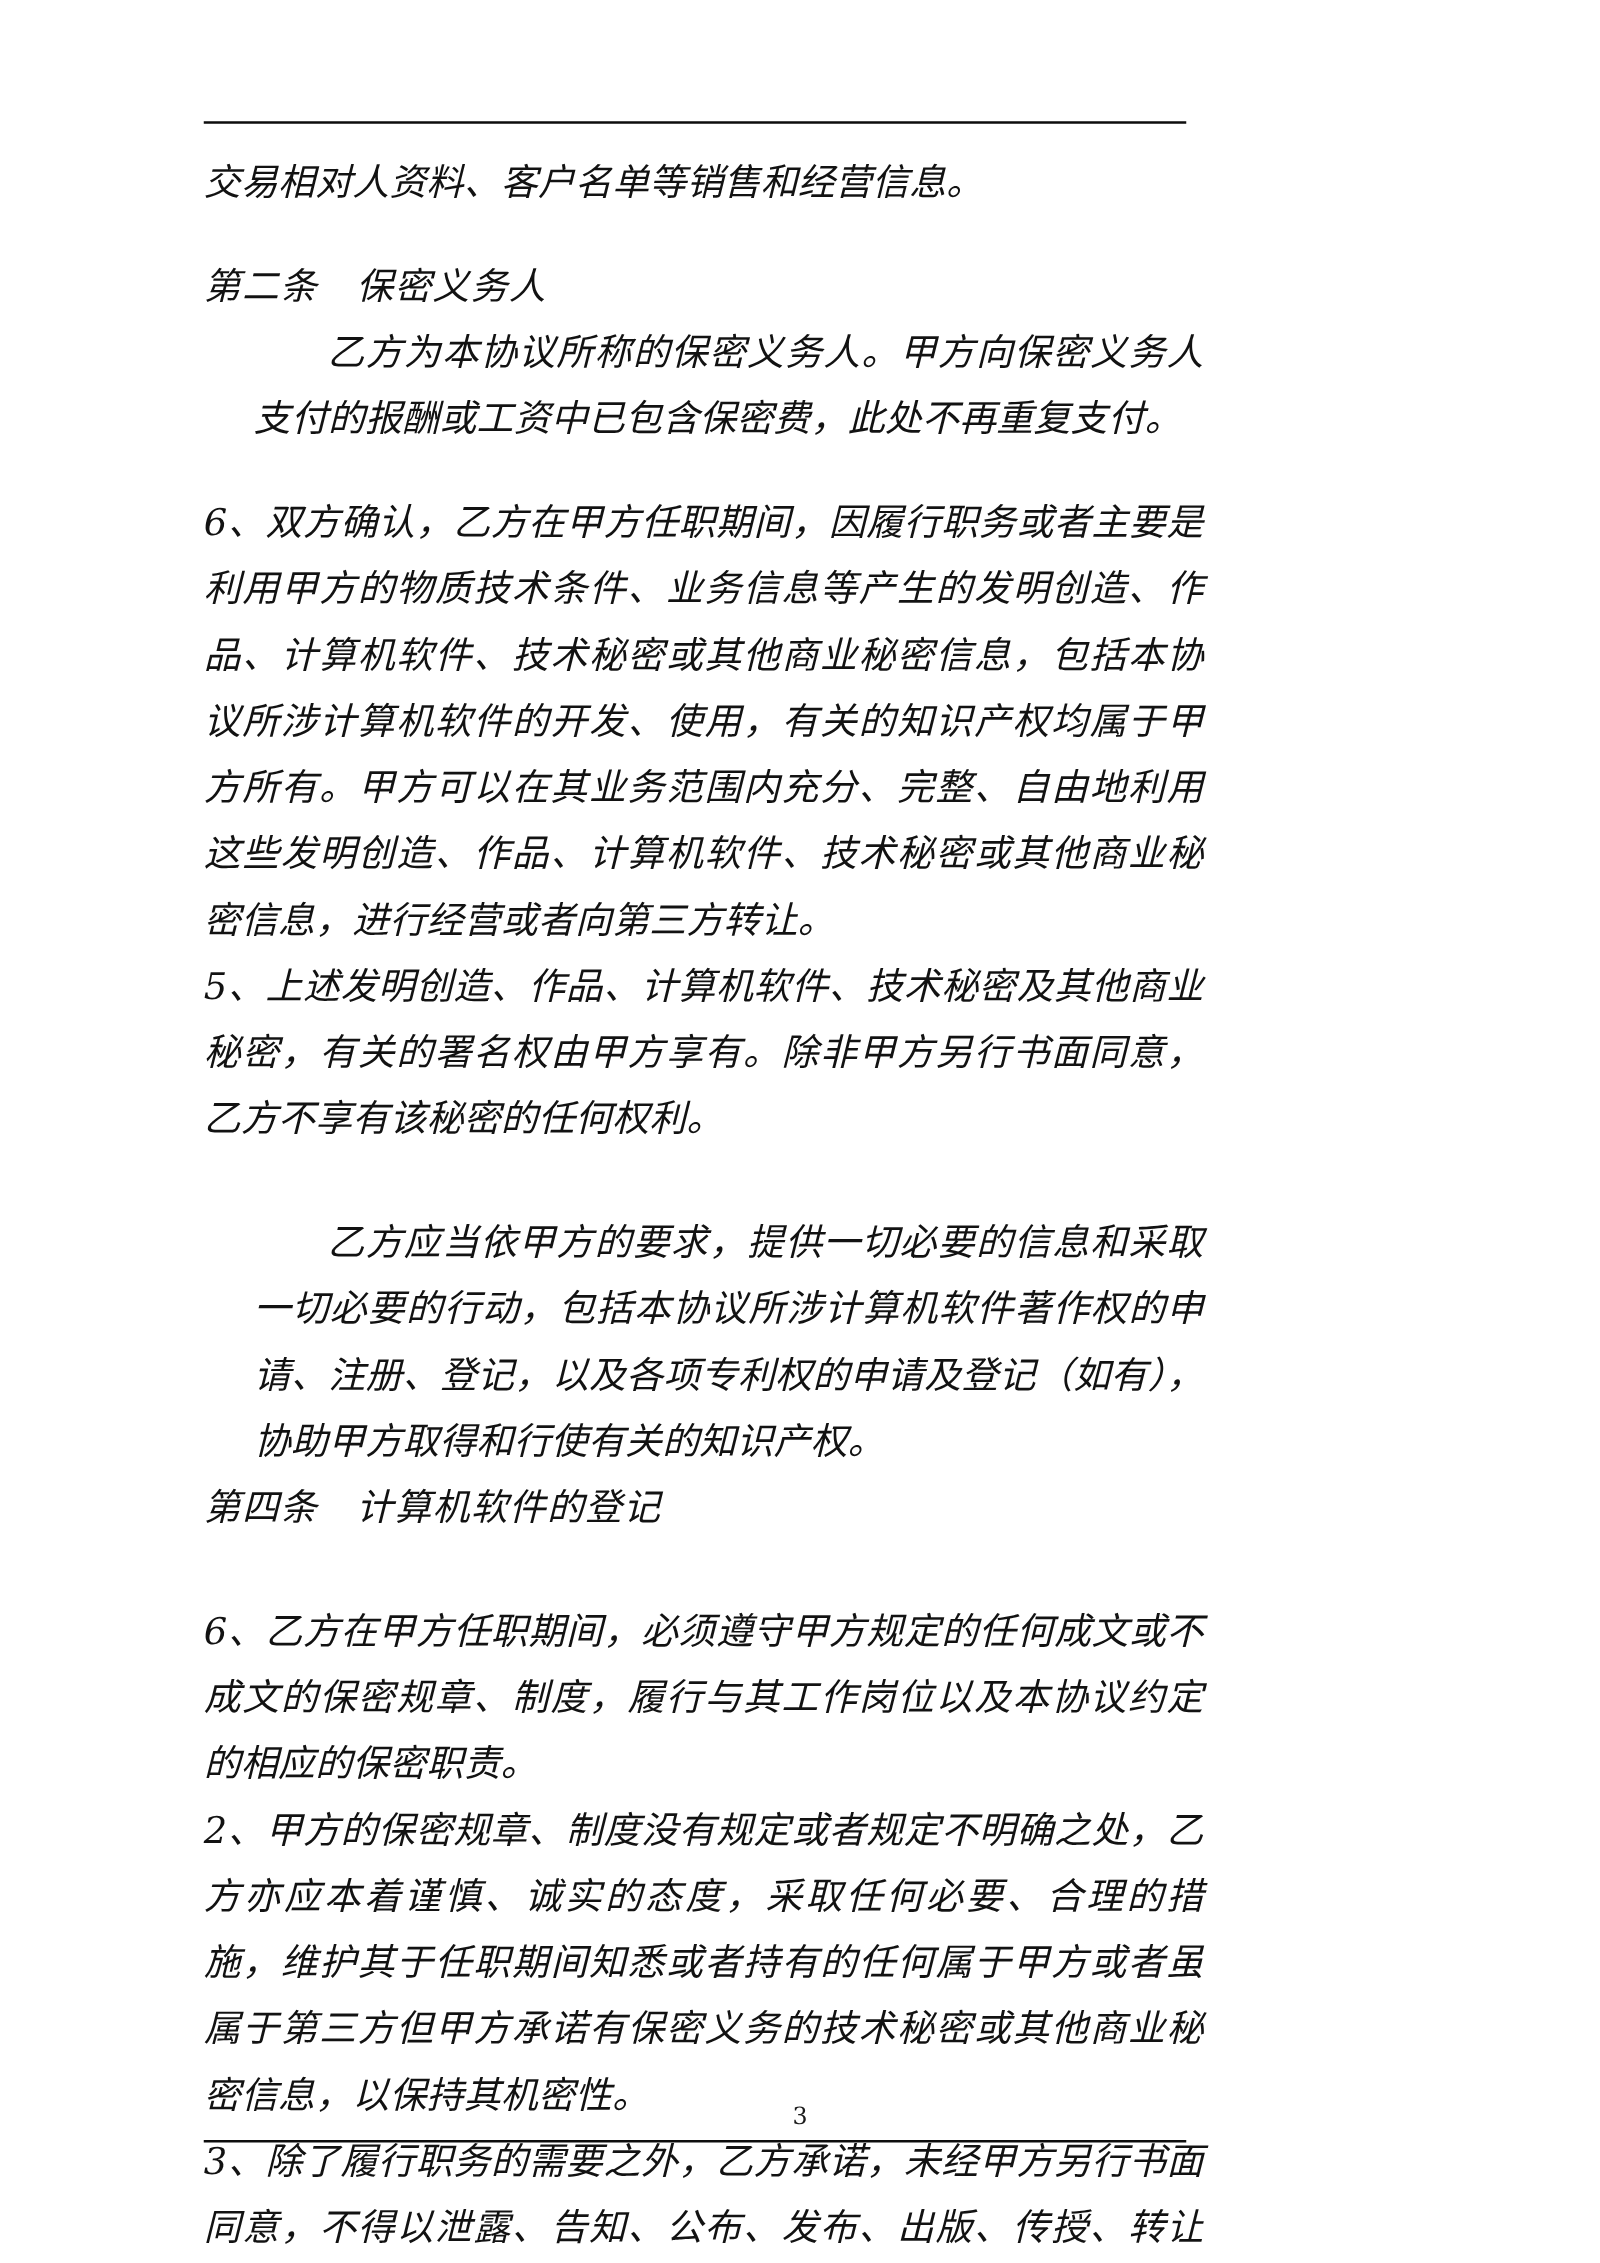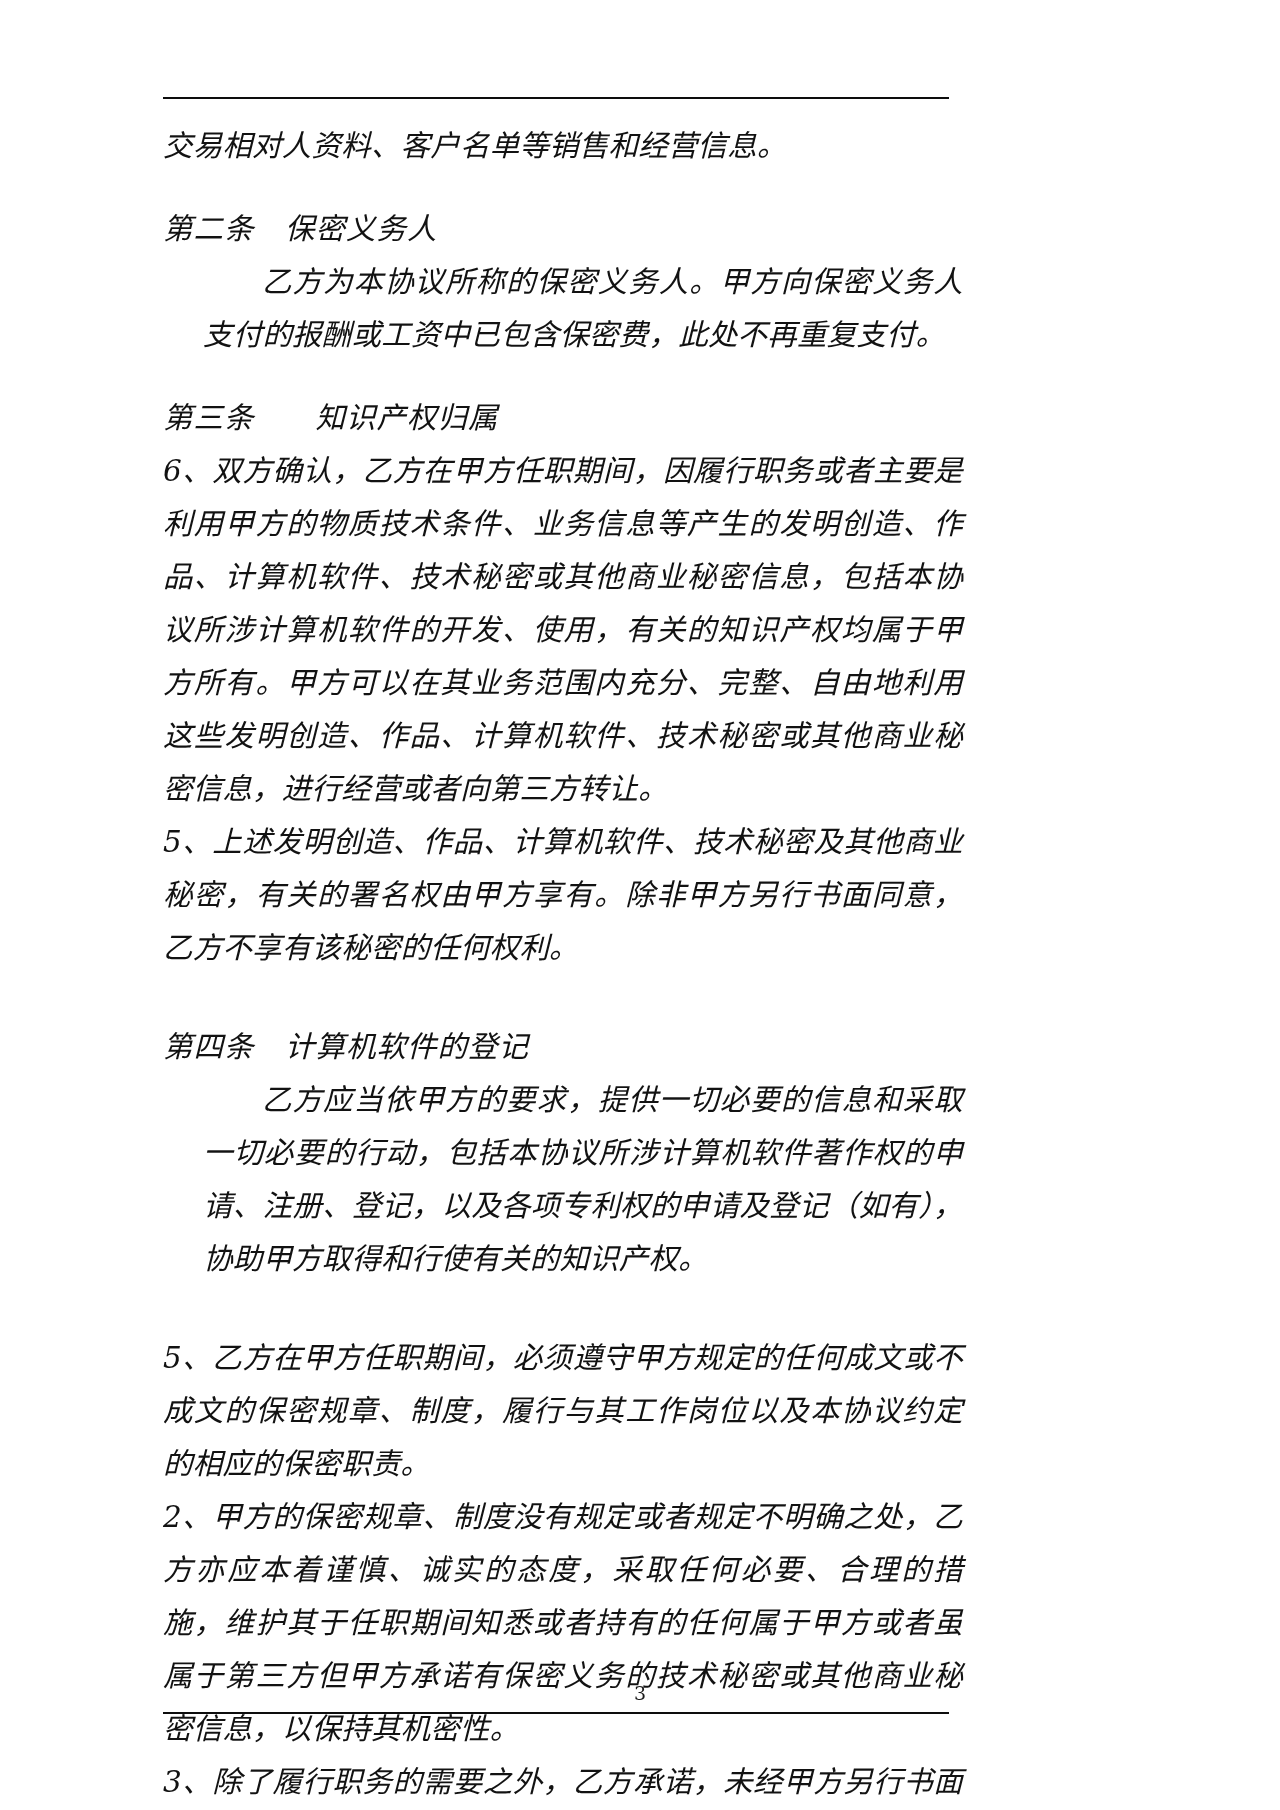--- a/index.html
+++ b/index.html
@@ -118,32 +118,31 @@
 
     <p class="para">交易相对人资料、客户名单等销售和经营信息。</p>
 
     <div class="spacer-md"></div>
 
     <p class="para heading">第二条　保密义务人</p>
     <p class="para indent">乙方为本协议所称的保密义务人。甲方向保密义务人支付的报酬或工资中已包含保密费，此处不再重复支付。</p>
 
     <div class="spacer-md"></div>
 
-    <p class="para heading">第三条　　知识产权归属</p>
     <p class="para">6、双方确认，乙方在甲方任职期间，因履行职务或者主要是利用甲方的物质技术条件、业务信息等产生的发明创造、作品、计算机软件、技术秘密或其他商业秘密信息，包括本协议所涉计算机软件的开发、使用，有关的知识产权均属于甲方所有。甲方可以在其业务范围内充分、完整、自由地利用这些发明创造、作品、计算机软件、技术秘密或其他商业秘密信息，进行经营或者向第三方转让。</p>
     <p class="para">5、上述发明创造、作品、计算机软件、技术秘密及其他商业秘密，有关的署名权由甲方享有。除非甲方另行书面同意，乙方不享有该秘密的任何权利。</p>
 
     <div class="spacer-lg"></div>
 
+    <p class="para indent">乙方应当依甲方的要求，提供一切必要的信息和采取一切必要的行动，包括本协议所涉计算机软件著作权的申请、注册、登记，以及各项专利权的申请及登记（如有），协助甲方取得和行使有关的知识产权。</p>
     <p class="para heading">第四条　计算机软件的登记</p>
-    <p class="para indent">乙方应当依甲方的要求，提供一切必要的信息和采取一切必要的行动，包括本协议所涉计算机软件著作权的申请、注册、登记，以及各项专利权的申请及登记（如有），协助甲方取得和行使有关的知识产权。</p>
 
     <div class="spacer-lg"></div>
 
-    <p class="para">5、乙方在甲方任职期间，必须遵守甲方规定的任何成文或不成文的保密规章、制度，履行与其工作岗位以及本协议约定的相应的保密职责。</p>
+    <p class="para">6、乙方在甲方任职期间，必须遵守甲方规定的任何成文或不成文的保密规章、制度，履行与其工作岗位以及本协议约定的相应的保密职责。</p>
     <p class="para">2、甲方的保密规章、制度没有规定或者规定不明确之处，乙方亦应本着谨慎、诚实的态度，采取任何必要、合理的措施，维护其于任职期间知悉或者持有的任何属于甲方或者虽属于第三方但甲方承诺有保密义务的技术秘密或其他商业秘密信息，以保持其机密性。</p>
     <p class="para">3、除了履行职务的需要之外，乙方承诺，未经甲方另行书面同意，不得以泄露、告知、公布、发布、出版、传授、转让或者其他任何方式使任何第三方（包括与所涉计算机软件开发、使用无关的甲方其他</p>
 
   </div>
 
   <div class="footer-zone">
     <div class="page-number">3</div>
     <div class="footer-rule"></div>
   </div>
 

